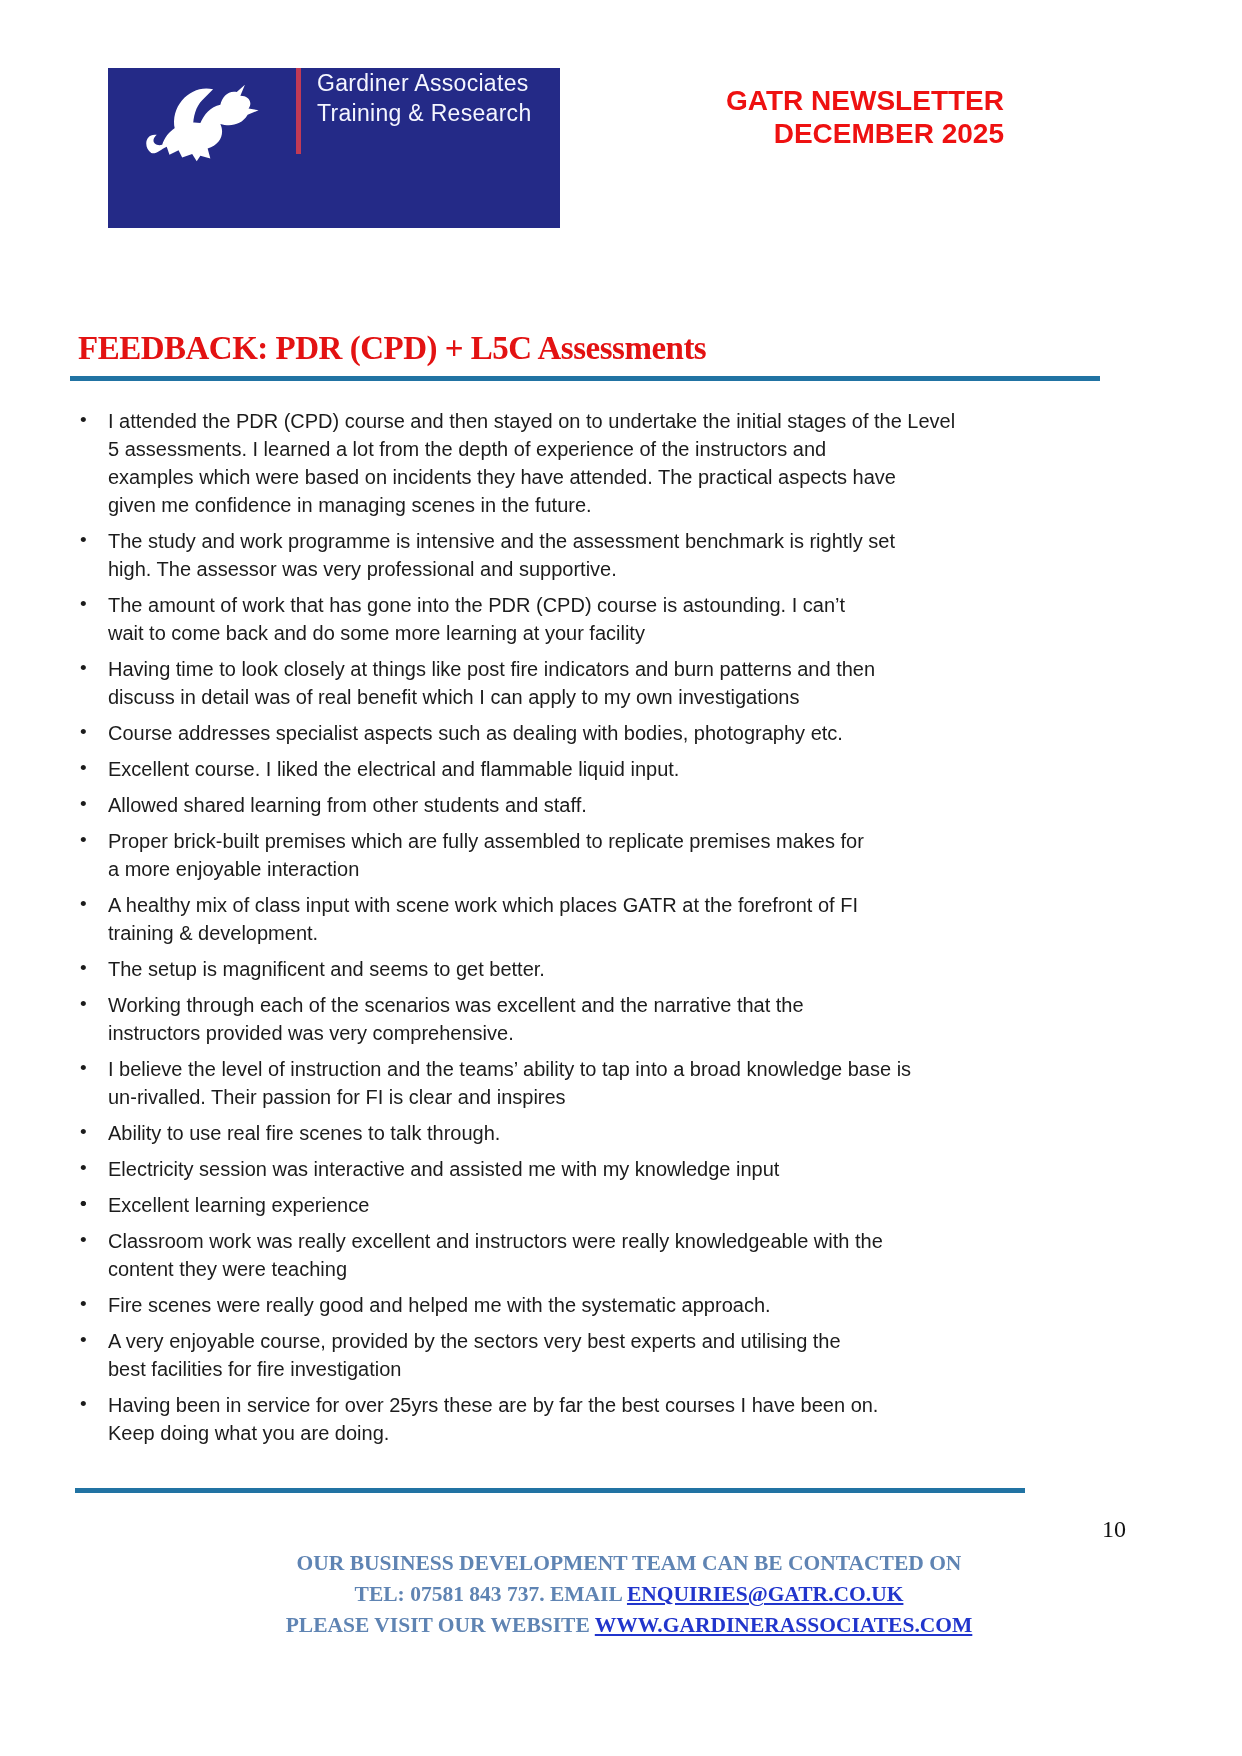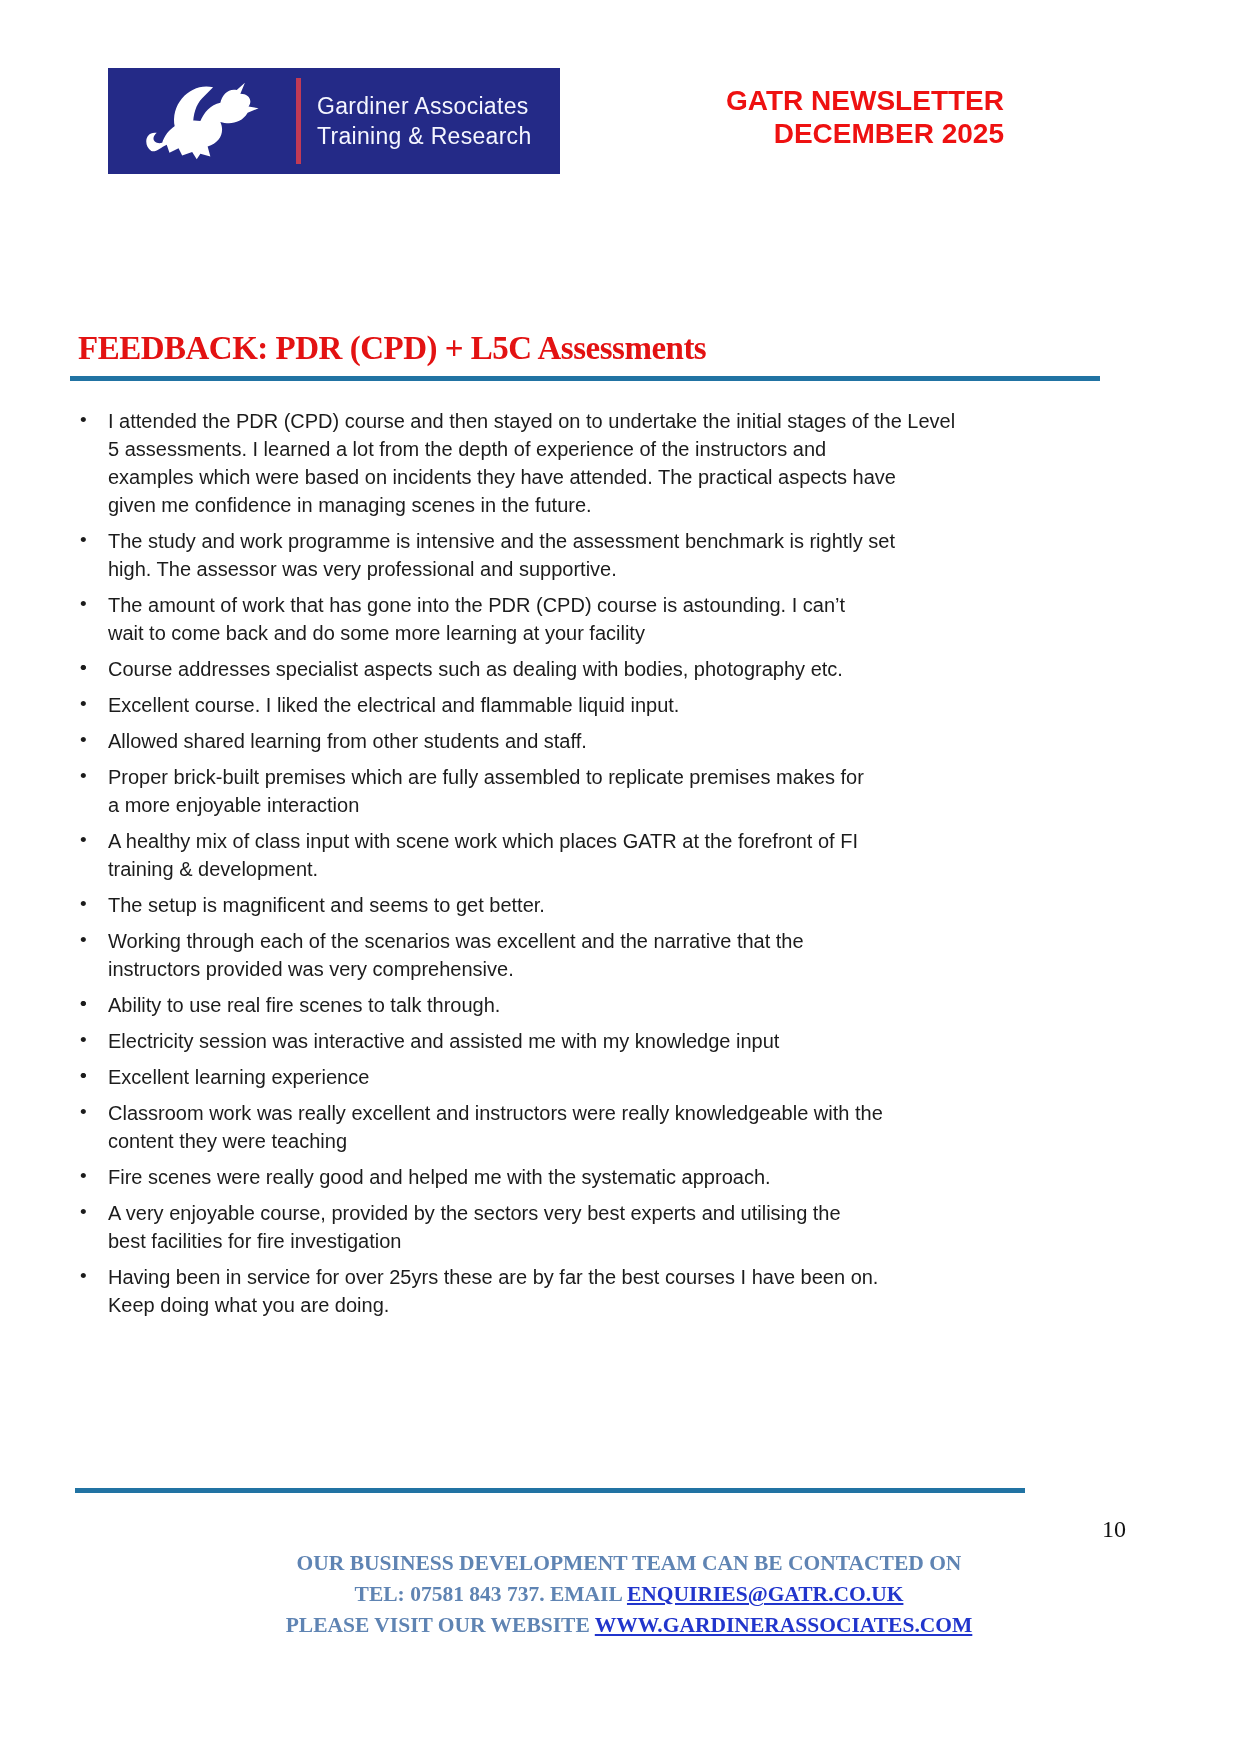--- a/index.html
+++ b/index.html
@@ -10,24 +10,24 @@
     background: #ffffff;
     font-family: "Liberation Sans", sans-serif;
     overflow: hidden;
     margin: 0 auto;
   }
 
   
   .logo-block {
     position: absolute;
     left: 108px; top: 68px;
-    width: 452px; height: 106px;
+    width: 452px; height: 160px;
     background: #242a87;
     display: flex;
-    align-items: center;
+    align-items: flex-start;
   }
   .dragon-wrap {
     width: 180px; height: 110px;
     display: flex; align-items: center; justify-content: center;
     margin-left: 6px;
   }
   .logo-divider {
     width: 5px; height: 86px;
     background: #c23a55;
     margin: 0 16px 0 2px;
@@ -164,32 +164,34 @@
 
     <ul class="bullet-list">
       <li><span class="bullet-marker">•</span><span class="bullet-text">I attended the PDR (CPD) course and then stayed on to undertake the initial stages of the Level
 5 assessments. I learned a lot from the depth of experience of the instructors and
 examples which were based on incidents they have attended. The practical aspects have
 given me confidence in managing scenes in the future.</span></li>
       <li><span class="bullet-marker">•</span><span class="bullet-text">The study and work programme is intensive and the assessment benchmark is rightly set
 high. The assessor was very professional and supportive.</span></li>
       <li><span class="bullet-marker">•</span><span class="bullet-text">The amount of work that has gone into the PDR (CPD) course is astounding. I can’t
 wait to come back and do some more learning at your facility</span></li>
-      <li><span class="bullet-marker">•</span></li>
+      <li><span class="bullet-marker">•</span><span class="bullet-text">Having time to look closely at things like post fire indicators and burn patterns and then
+discuss in detail was of real benefit which I can apply to my own investigations</span></li>
       <li><span class="bullet-marker">•</span><span class="bullet-text">Course addresses specialist aspects such as dealing with bodies, photography etc.</span></li>
       <li><span class="bullet-marker">•</span><span class="bullet-text">Excellent course. I liked the electrical and flammable liquid input.</span></li>
       <li><span class="bullet-marker">•</span><span class="bullet-text">Allowed shared learning from other students and staff.</span></li>
       <li><span class="bullet-marker">•</span><span class="bullet-text">Proper brick-built premises which are fully assembled to replicate premises makes for
 a more enjoyable interaction</span></li>
       <li><span class="bullet-marker">•</span><span class="bullet-text">A healthy mix of class input with scene work which places GATR at the forefront of FI
 training &amp; development.</span></li>
       <li><span class="bullet-marker">•</span><span class="bullet-text">The setup is magnificent and seems to get better.</span></li>
       <li><span class="bullet-marker">•</span><span class="bullet-text">Working through each of the scenarios was excellent and the narrative that the
 instructors provided was very comprehensive.</span></li>
-      <li><span class="bullet-marker">•</span></li>
+      <li><span class="bullet-marker">•</span><span class="bullet-text">I believe the level of instruction and the teams’ ability to tap into a broad knowledge base is
+un-rivalled. Their passion for FI is clear and inspires</span></li>
       <li><span class="bullet-marker">•</span><span class="bullet-text">Ability to use real fire scenes to talk through.</span></li>
       <li><span class="bullet-marker">•</span><span class="bullet-text">Electricity session was interactive and assisted me with my knowledge input</span></li>
       <li><span class="bullet-marker">•</span></li>
       <li><span class="bullet-marker">•</span><span class="bullet-text">Excellent learning experience</span></li>
       <li><span class="bullet-marker">•</span><span class="bullet-text">Classroom work was really excellent and instructors were really knowledgeable with the
 content they were teaching</span></li>
       <li><span class="bullet-marker">•</span><span class="bullet-text">Fire scenes were really good and helped me with the systematic approach.</span></li>
       <li><span class="bullet-marker">•</span><span class="bullet-text">A very enjoyable course, provided by the sectors very best experts and utilising the
 best facilities for fire investigation</span></li>
       <li><span class="bullet-marker">•</span><span class="bullet-text">Having been in service for over 25yrs these are by far the best courses I have been on.

